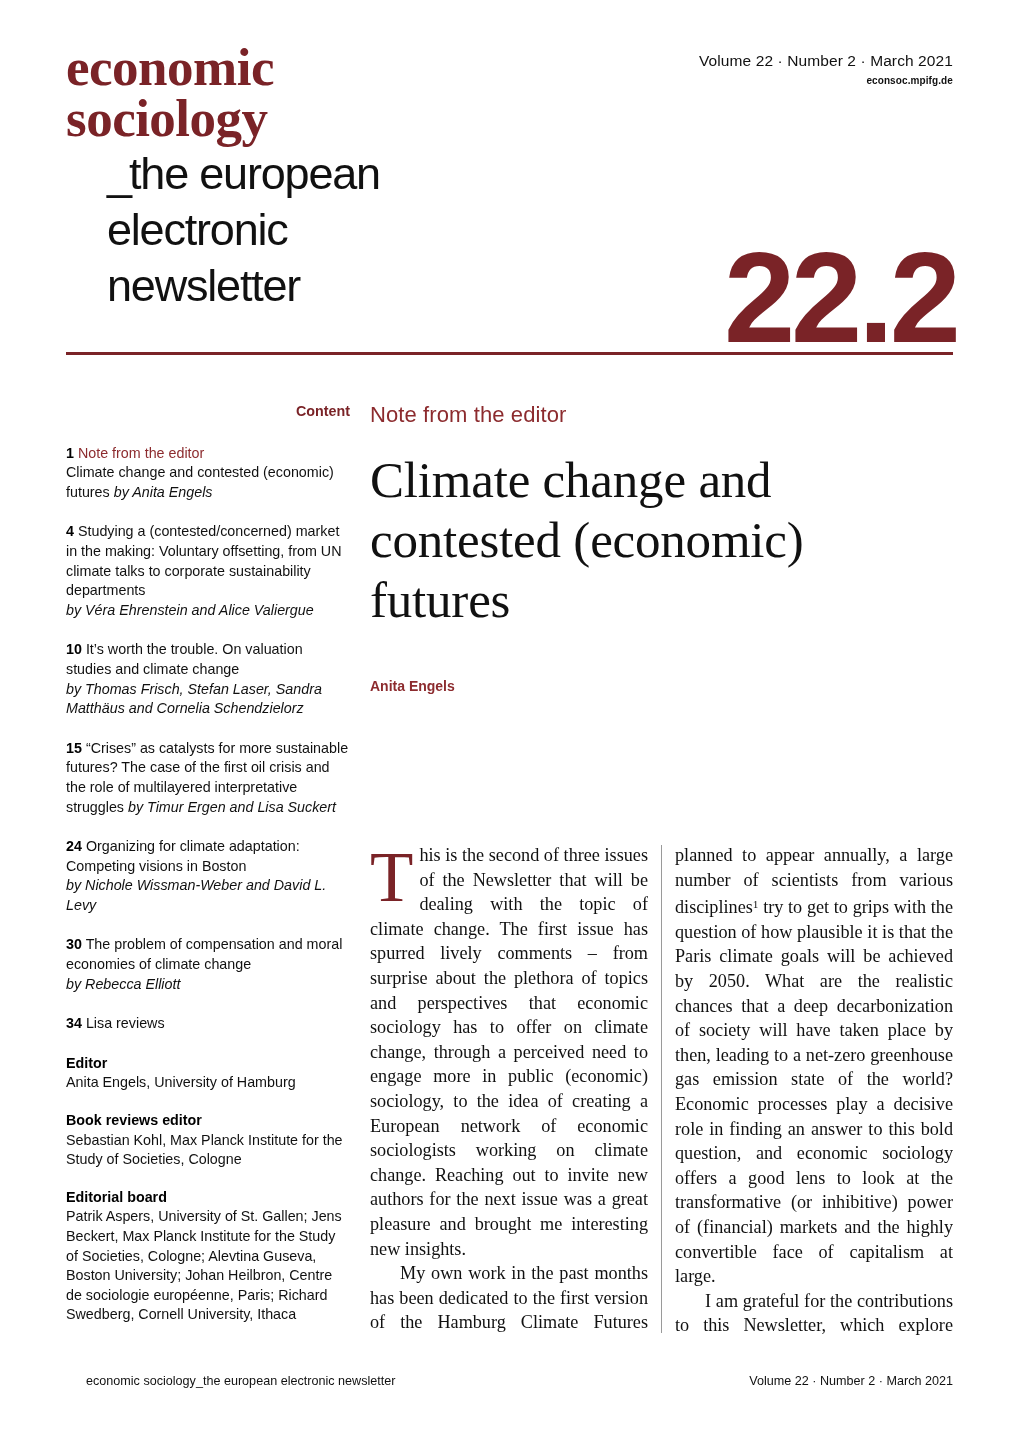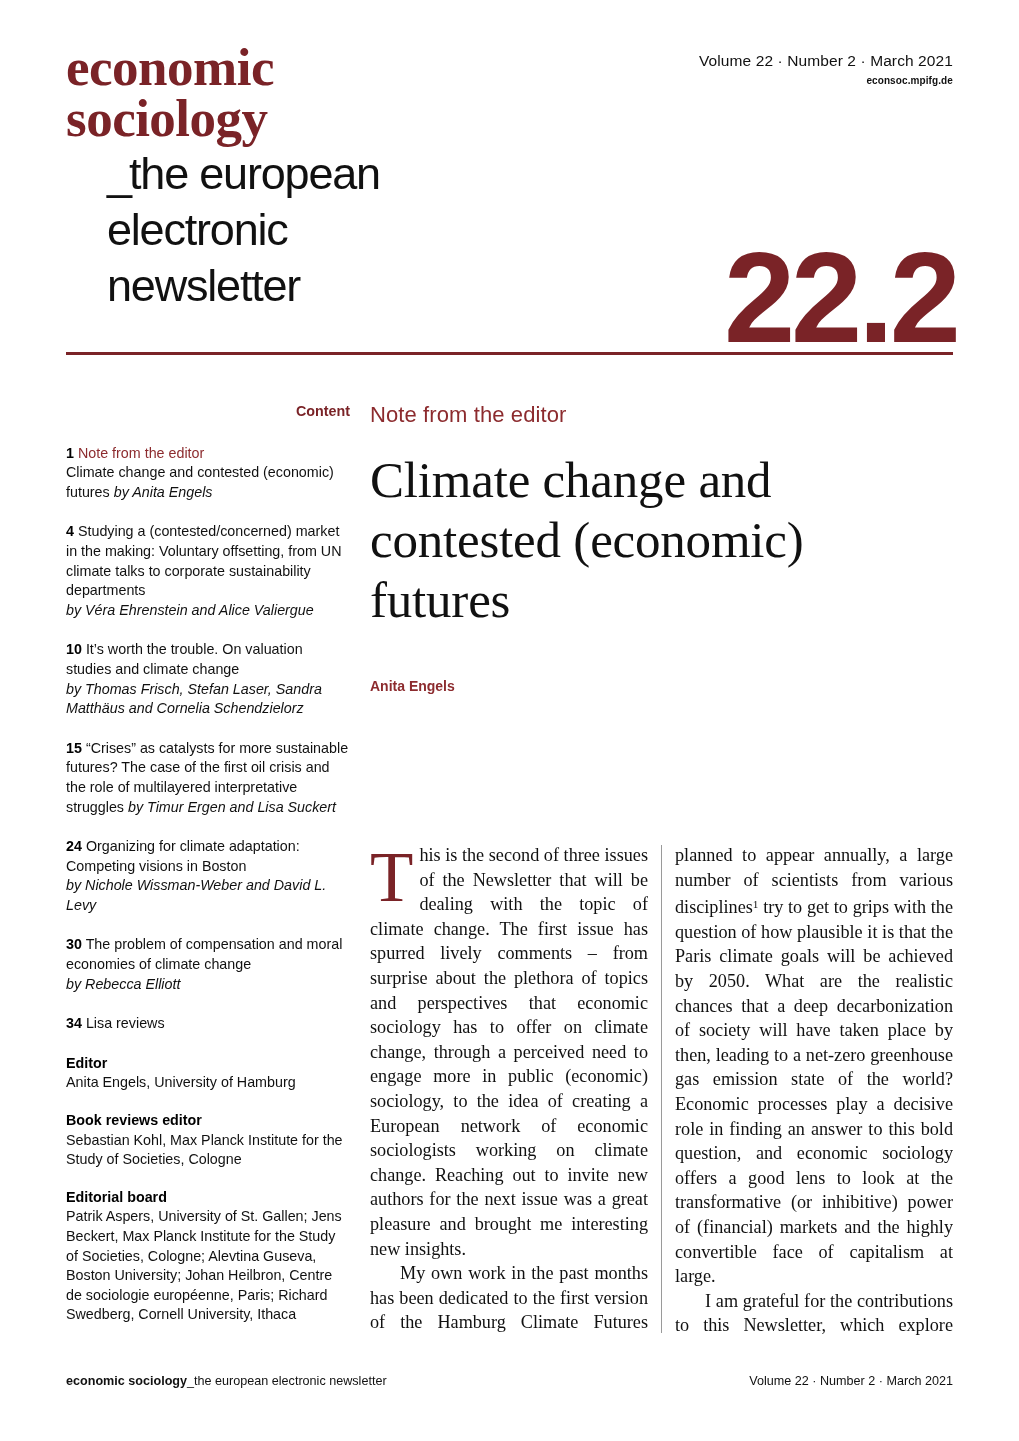--- a/index.html
+++ b/index.html
@@ -230,21 +230,21 @@
     top: 1374px;
     width: 887px;
     font-size: 12.6px;
     color: #111;
   }
   .footer .left {
     position: absolute;
     left: 0;
     top: 0;
   }
-  .footer .left b { font-weight: bold; }
+  .footer .left b { font-weight: normal; margin-left: 20px; }
   .footer .right {
     position: absolute;
     right: 0;
     top: 0;
   }
 </style>
 </head>
 <body>
 
 <div class="page">

